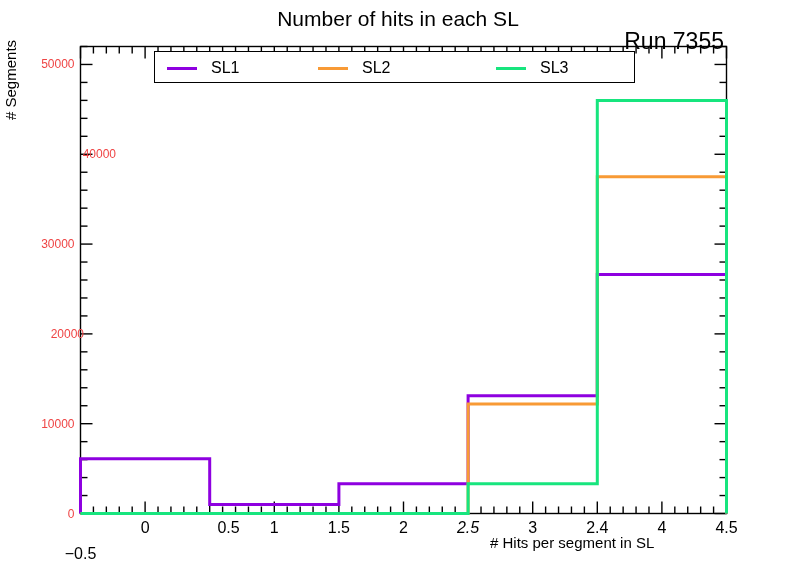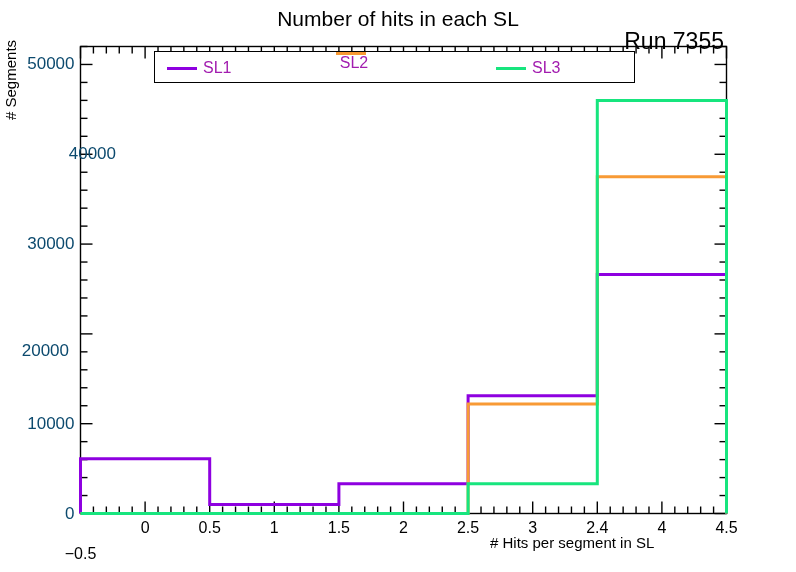--- a/index.html
+++ b/index.html
@@ -64,23 +64,23 @@
     left: 490px;
     top: 534px;
     font-size: 15px;
     color: #000;
     white-space: nowrap;
   }
 
   .ytick-label {
     position: absolute;
     text-align: right;
-    font-size: 17px;
+    font-size: 12px;
     line-height: 16px;
-    color: #0c4a6e;
+    color: #ef4444;
     white-space: nowrap;
   }
 
   .xtick-label {
     position: absolute;
     text-align: center;
     font-size: 16px;
     line-height: 16px;
     color: #000;
     white-space: nowrap;
@@ -105,22 +105,23 @@
   }
   .legend-swatch {
     width: 30px;
     height: 3px;
     margin-right: 6px;
     display: inline-block;
   }
   .legend-text {
     font-size: 16px;
     line-height: 16px;
-    color: #a21caf;
-    white-space: nowrap;
+    color: #000000;
+    white-space: nowrap;
+    margin-left: 8px;
   }
 
   svg.plot {
     position: absolute;
     left: 0;
     top: 0;
     width: 796px;
     height: 572px;
   }
 </style>
@@ -300,45 +301,45 @@
     <g id="series-group">
         <path d="M 80.50 513.50 L 80.50 458.72 L 209.70 458.72 L 209.70 504.52 L 338.90 504.52 L 338.90 483.86 L 468.10 483.86 L 468.10 395.85 L 597.30 395.85 L 597.30 274.61 L 726.50 274.61 L 726.50 513.50" fill="none" stroke="#8e00e0" stroke-width="3" stroke-linejoin="miter" stroke-linecap="butt"></path>
         <path d="M 80.50 513.50 L 80.50 513.50 L 209.70 513.50 L 209.70 513.50 L 338.90 513.50 L 338.90 513.50 L 468.10 513.50 L 468.10 403.93 L 597.30 403.93 L 597.30 176.72 L 726.50 176.72 L 726.50 513.50" fill="none" stroke="#f89a35" stroke-width="3" stroke-linejoin="miter" stroke-linecap="butt"></path>
         <path d="M 80.50 513.50 L 80.50 513.50 L 209.70 513.50 L 209.70 513.50 L 338.90 513.50 L 338.90 513.50 L 468.10 513.50 L 468.10 483.86 L 597.30 483.86 L 597.30 100.38 L 726.50 100.38 L 726.50 513.50" fill="none" stroke="#17e57e" stroke-width="3" stroke-linejoin="miter" stroke-linecap="butt"></path>
       </g>
   </svg>
 
   <div id="ytick-labels">
       <div class="ytick-label" style="right: 721.5px; top: 505.5px;">0</div>
       <div class="ytick-label" style="right: 721.5px; top: 415.692px;">10000</div>
-      <div class="ytick-label" style="right: 727px; top: 325.885px; margin-top: 17px;">20000</div>
+      <div class="ytick-label" style="right: 712px; top: 325.885px;">20000</div>
       <div class="ytick-label" style="right: 721.5px; top: 236.077px;">30000</div>
       <div class="ytick-label" style="right: 680px; top: 146.269px;">40000</div>
       <div class="ytick-label" style="right: 721.5px; top: 56.4615px;">50000</div>
     </div>
   <div id="xtick-labels">
       <div class="xtick-label" style="width: 60px; left: 50.5px; top: 546px;">−0.5</div>
       <div class="xtick-label" style="width: 60px; left: 115.1px; top: 519.5px;">0</div>
-      <div class="xtick-label" style="width: 60px; left: 179.7px; top: 519.5px;">0.5</div>
+      <div class="xtick-label" style="width: 60px; left: 179.7px; top: 519.5px; text-align: right;">0.5</div>
       <div class="xtick-label" style="width: 60px; left: 244.3px; top: 519.5px;">1</div>
       <div class="xtick-label" style="width: 60px; left: 308.9px; top: 519.5px;">1.5</div>
       <div class="xtick-label" style="width: 60px; left: 373.5px; top: 519.5px;">2</div>
-      <div class="xtick-label" style="width: 60px; left: 438.1px; top: 519.5px;">2.5</div>
+      <div class="xtick-label" style="width: 60px; left: 438.1px; top: 519.5px; font-style: italic;">2.5</div>
       <div class="xtick-label" style="width: 60px; left: 502.7px; top: 519.5px;">3</div>
       <div class="xtick-label" style="width: 60px; left: 567.3px; top: 519.5px;">2.4</div>
       <div class="xtick-label" style="width: 60px; left: 631.9px; top: 519.5px;">4</div>
       <div class="xtick-label" style="width: 60px; left: 696.5px; top: 519.5px;">4.5</div>
     </div>
 
   <div class="legend-box">
     <div class="legend-entry" style="left:12px;">
       <span class="legend-swatch" style="background: rgb(142, 0, 224);"></span>
       <span class="legend-text">SL1</span>
     </div>
-    <div class="legend-entry" style="left:181px;flex-direction:column;">
+    <div class="legend-entry" style="left:163px;">
       <span class="legend-swatch" style="background: rgb(248, 154, 53);"></span>
       <span class="legend-text">SL2</span>
     </div>
     <div class="legend-entry" style="left:341px;">
       <span class="legend-swatch" style="background: rgb(23, 229, 126);"></span>
       <span class="legend-text">SL3</span>
     </div>
   </div>
 
 </div>

